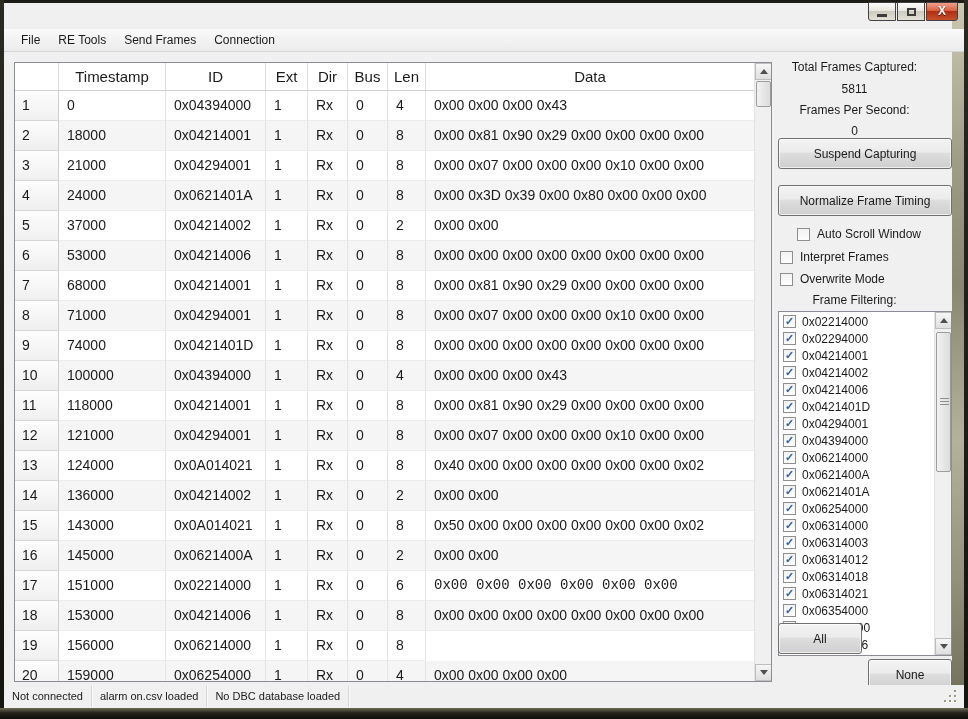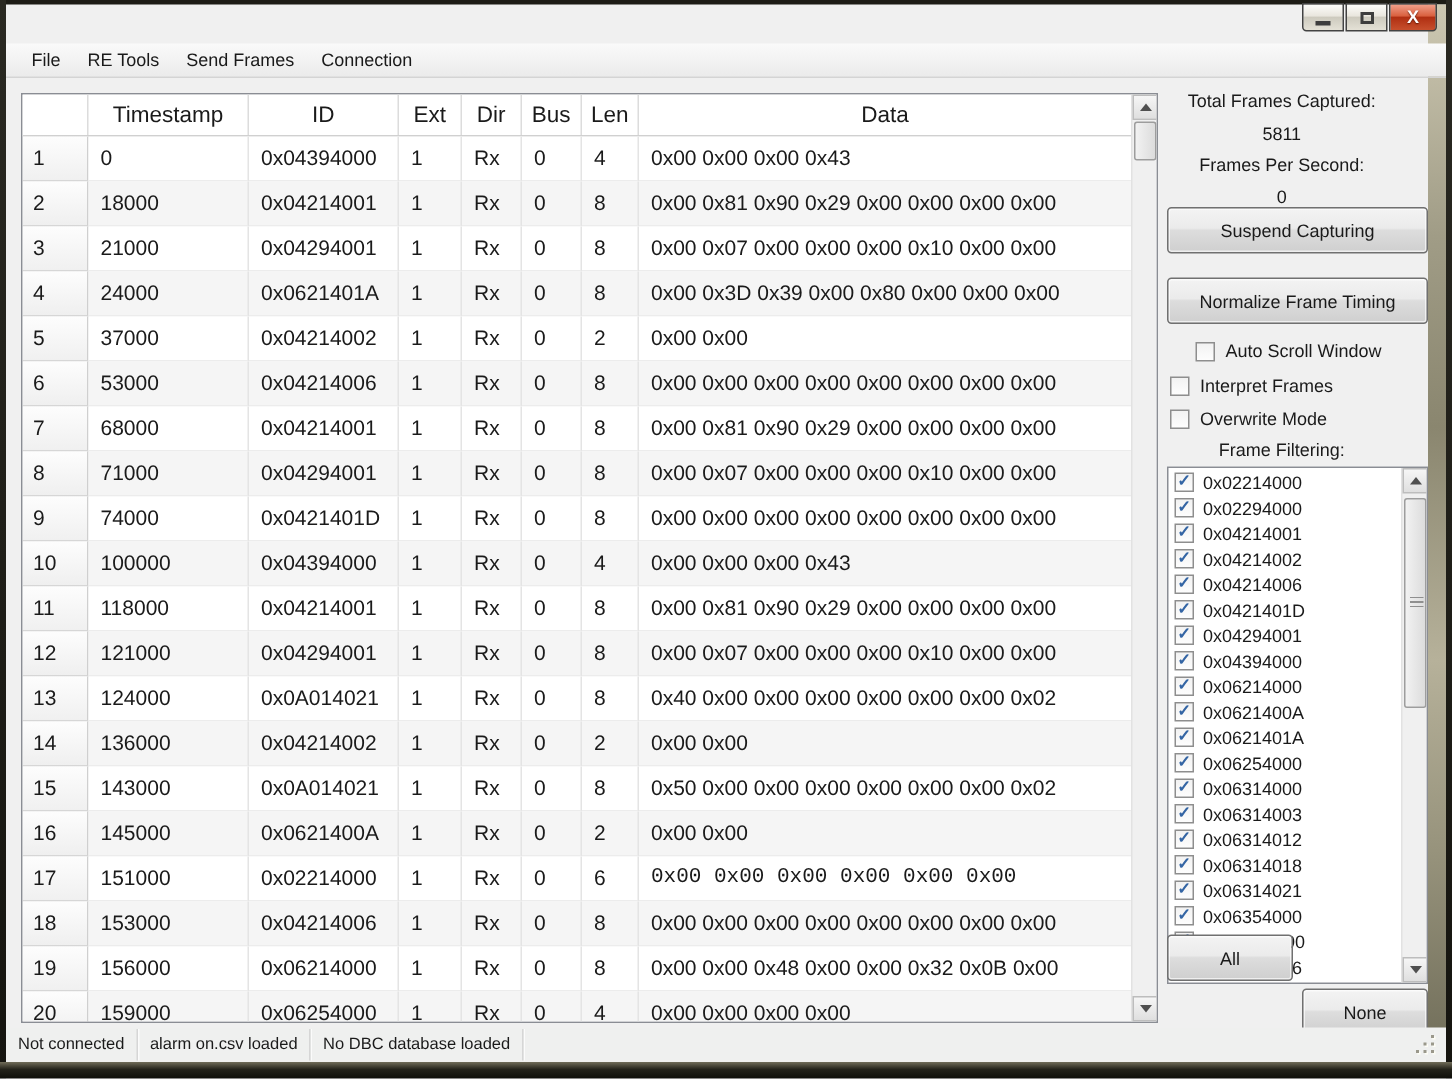--- a/index.html
+++ b/index.html
@@ -315,21 +315,20 @@
           <div class="cell" style="border-right: none;">0x00 0x00 0x00 0x00 0x00 0x00 0x00 0x00</div>
         </div>
         <div class="trow cols">
           <div class="cell rowhead">19</div>
           <div class="cell">156000</div>
           <div class="cell">0x06214000</div>
           <div class="cell">1</div>
           <div class="cell">Rx</div>
           <div class="cell">0</div>
           <div class="cell">8</div>
-          <div class="cell" style="border-right: none;">0x00 0x00 0x48 0x00 0x00 0x32 0x0B 0x00</div>
         </div>
         <div class="trow cols alt">
           <div class="cell rowhead">20</div>
           <div class="cell">159000</div>
           <div class="cell">0x06254000</div>
           <div class="cell">1</div>
           <div class="cell">Rx</div>
           <div class="cell">0</div>
           <div class="cell">4</div>
           <div class="cell" style="border-right: none;">0x00 0x00 0x00 0x00</div>

